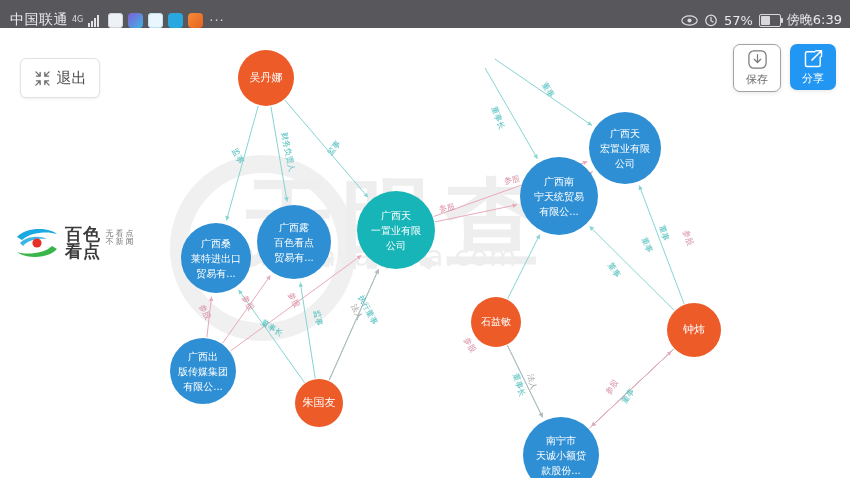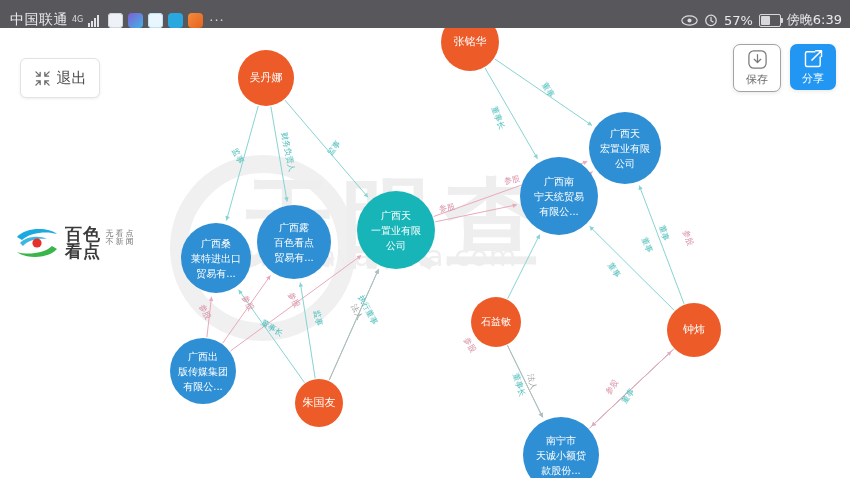--- a/index.html
+++ b/index.html
@@ -161,23 +161,20 @@
         <line x1="674.1275452481425" y1="282.27474861667474" x2="589.5184126546384" y2="198.29235033867806" stroke="#86d4d2" stroke-width="1"></line>
         <path d="M589.5184126546384,198.29235033867806 L594.1266141065414,199.61166052914862 L590.8719476282927,202.8906155632051 Z" fill="#86d4d2"></path>
         <line x1="673.596894199626" y1="321.17585131614095" x2="591.604658700561" y2="398.23622302578855" stroke="#86d4d2" stroke-width="1"></line>
         <path d="M591.604658700561,398.23622302578855 L593.0831168370355,393.6765890998365 L596.2471323041987,397.04310155689825 Z" fill="#86d4d2"></path>
         <line x1="673.596894199626" y1="321.17585131614095" x2="591.604658700561" y2="398.23622302578855" stroke="#e8aab8" stroke-width="1"></line>
         <path d="M591.604658700561,398.23622302578855 L593.0831168370355,393.6765890998365 L596.2471323041987,397.04310155689825 Z" fill="#e8aab8"></path>
         <line x1="589.4186116505209" y1="400.2907785239465" x2="671.410847149586" y2="323.23040681429893" stroke="#e8aab8" stroke-width="1"></line>
         <path d="M671.410847149586,323.23040681429893 L669.9323890131114,327.79004074025096 L666.7683735459483,324.4235282831892 Z" fill="#e8aab8"></path>
       </svg>
     <div id="nodelayer" style="position:absolute;left:0;top:0;width:850px;height:450px;">
-        <div class="node person" title="张铭华" style="left: 441px; top: -15px; width: 58px; height: 58px; font-size: 11px; line-height: 16px;">
-          <span class="ln">张铭华</span>
-        </div>
         <div class="node person" title="吴丹娜" style="left: 238px; top: 22px; width: 56px; height: 56px; font-size: 11px; line-height: 16px;">
           <span class="ln">吴丹娜</span>
         </div>
         <div class="node company" title="广西天宏置业有限公司" style="left: 589px; top: 84px; width: 72px; height: 72px; font-size: 10px; line-height: 15px;">
           <span class="ln">广西天</span>
           <span class="ln">宏置业有限</span>
           <span class="ln">公司</span>
         </div>
         <div class="node company" title="广西南宁天统贸易有限公..." style="left: 520px; top: 129px; width: 78px; height: 78px; font-size: 10px; line-height: 15px;">
           <span class="ln">广西南</span>

